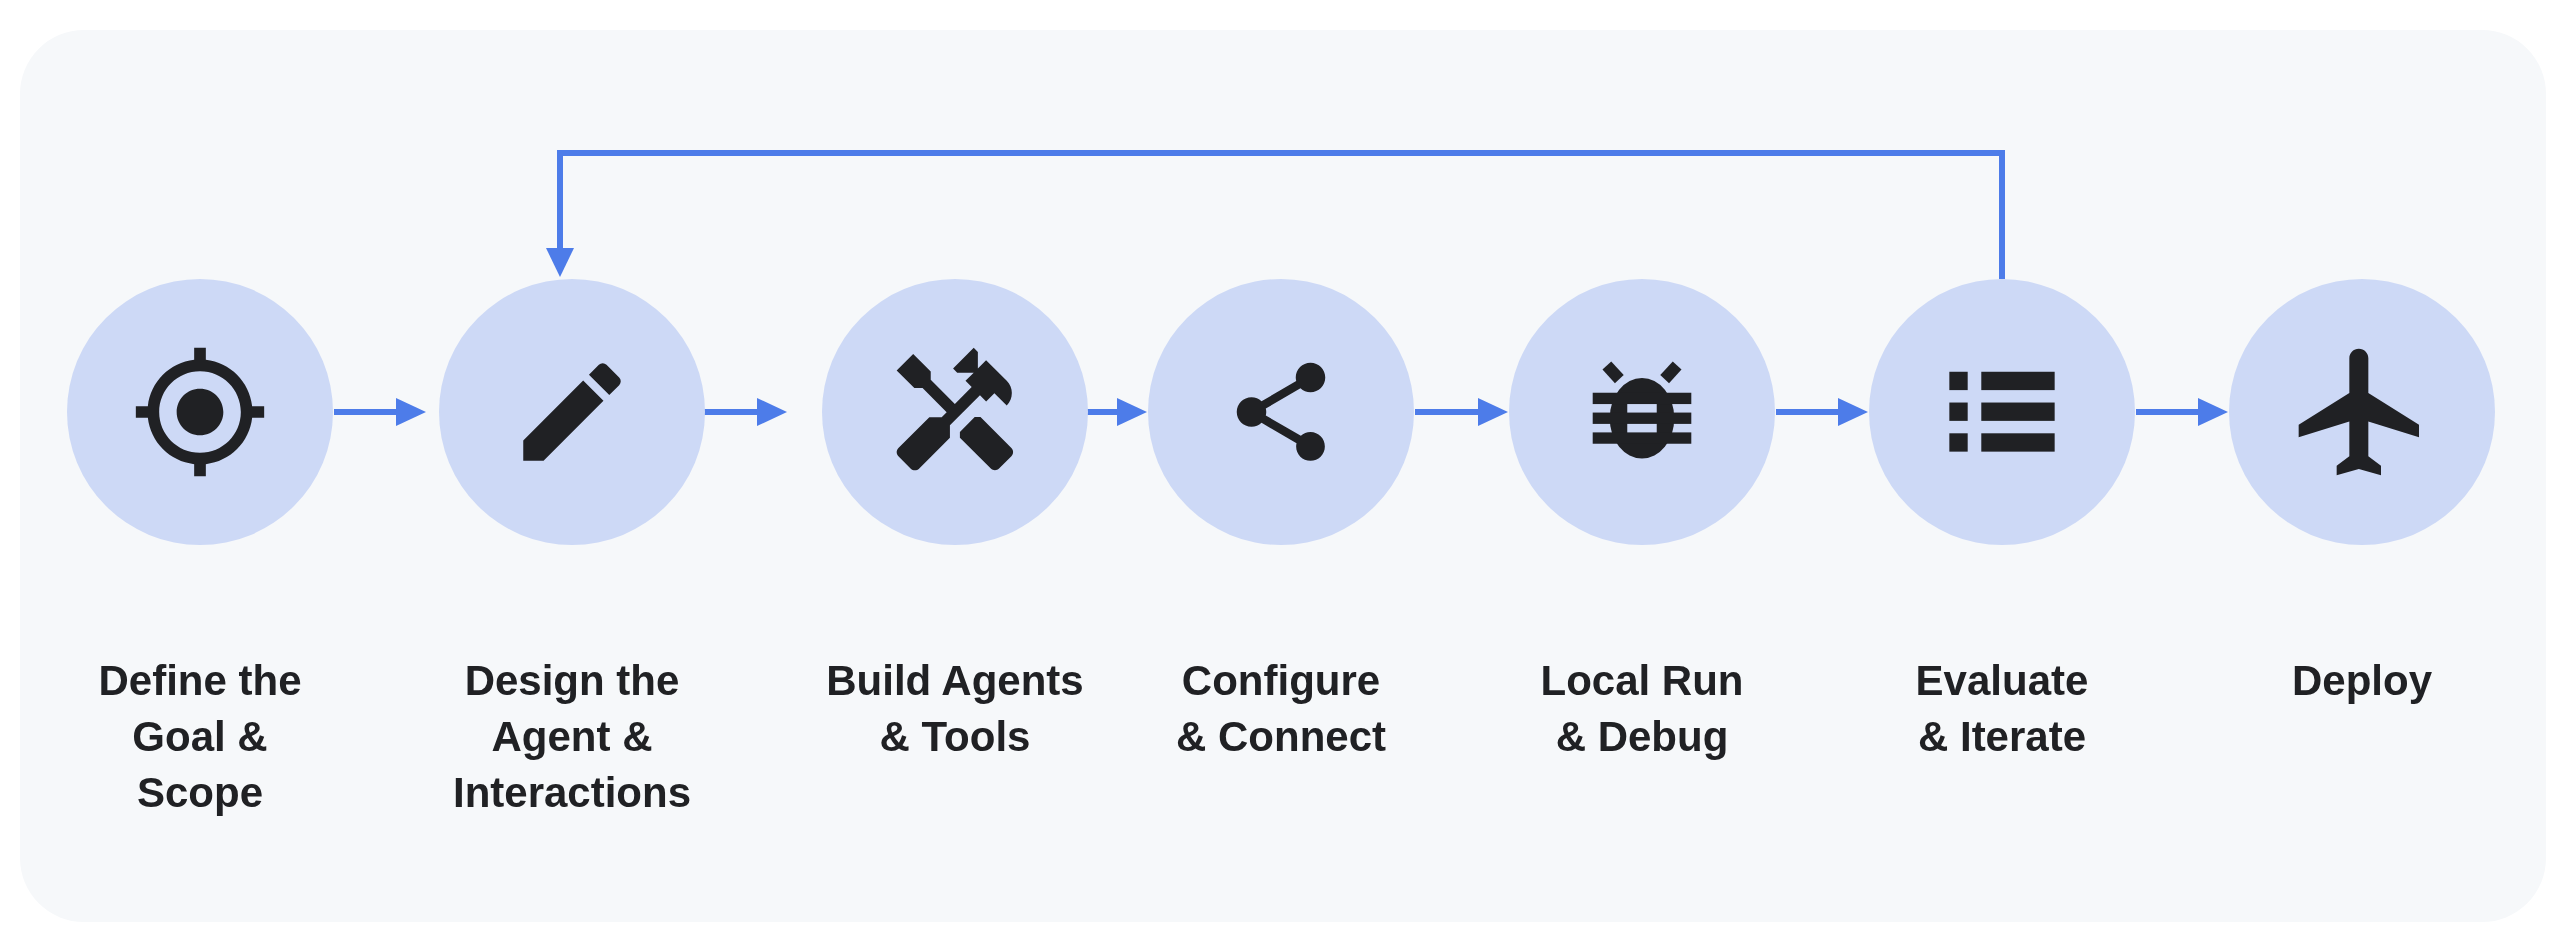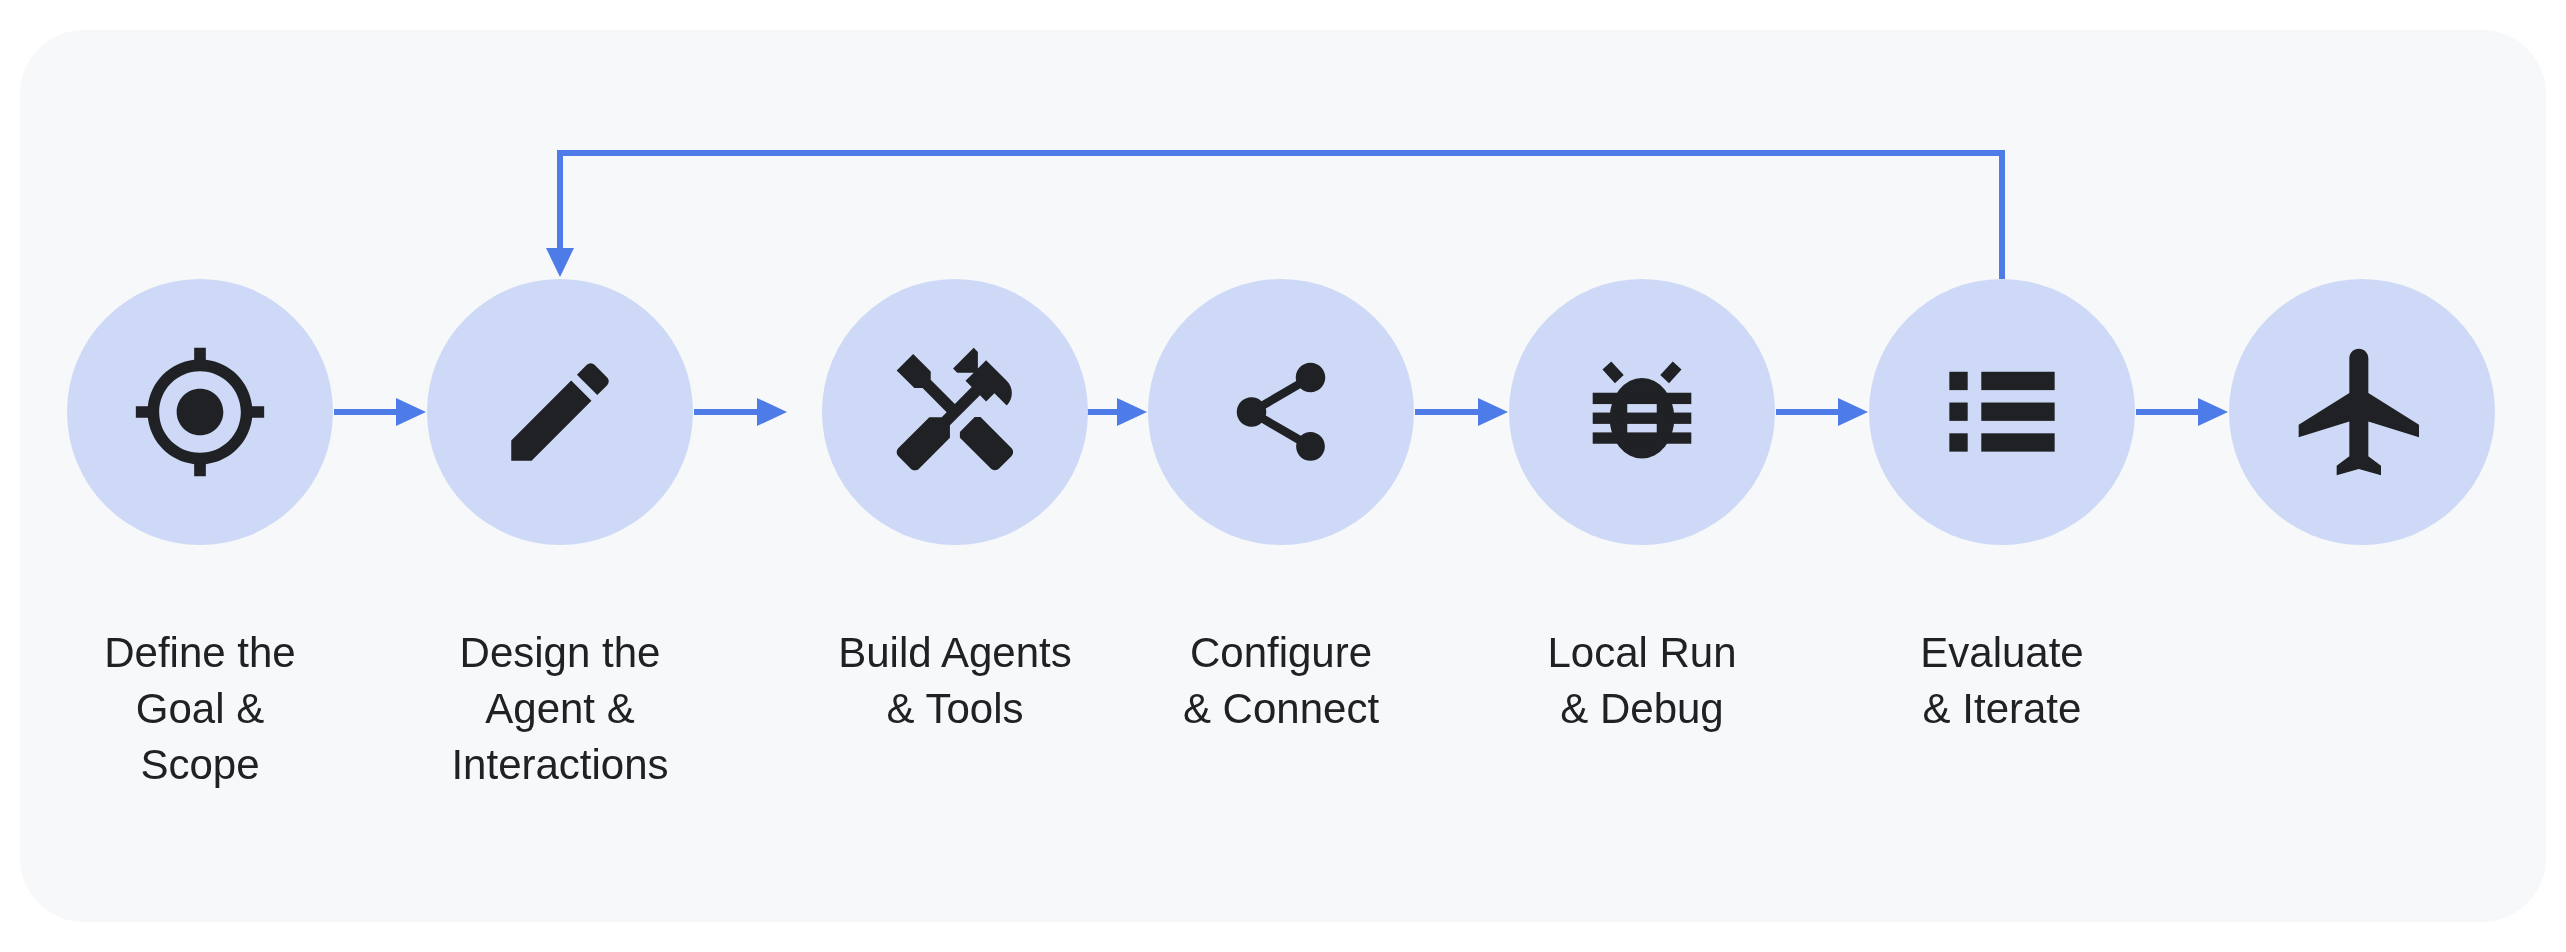--- a/index.html
+++ b/index.html
@@ -54,24 +54,24 @@
     display: flex;
     align-items: center;
     justify-content: center;
   }
   .icon {
     color: var(--icon-color);
     fill: currentColor;
     display: block;
   }
   .label {
-    margin-top: 80px;
+    margin-top: 108px;
     font-size: 42px;
     line-height: 56px;
-    font-weight: 400;
+    font-weight: 700;
     color: var(--text-color);
     white-space: pre-line;
     text-align: center;
   }
 </style>
 </head>
 <body>
 
 <div class="stage">
   <div class="card"></div>
@@ -113,21 +113,21 @@
     <div class="circle">
       <svg class="icon" width="140" height="140" viewBox="0 0 24 24">
         <path d="M12 8c-2.21 0-4 1.79-4 4s1.79 4 4 4 4-1.79 4-4-1.79-4-4-4zm8.94 3c-.46-4.17-3.77-7.48-7.94-7.94V1h-2v2.06C6.83 3.52 3.52 6.83 3.06 11H1v2h2.06c.46 4.17 3.77 7.48 7.94 7.94V23h2v-2.06c4.17-.46 7.48-3.77 7.94-7.94H23v-2h-2.06zM12 19c-3.87 0-7-3.13-7-7s3.13-7 7-7 7 3.13 7 7-3.13 7-7 7z"></path>
       </svg>
     </div>
     <div class="label">Define the
 Goal &amp;
 Scope</div>
   </div>
 
-  <div class="node" style="left:370px">
+  <div class="node" style="left:382px">
     <div class="circle">
       <svg class="icon" width="130" height="130" viewBox="0 0 24 24">
         <path d="M3 17.25V21h3.75L17.81 9.94l-3.75-3.75L3 17.25zM20.71 7.04c.39-.39.39-1.02 0-1.41l-2.34-2.34a.9959.9959 0 0 0-1.41 0l-1.83 1.83 3.75 3.75 1.83-1.83z"></path>
       </svg>
     </div>
     <div class="label">Design the
 Agent &amp;
 Interactions</div>
   </div>
 
@@ -183,14 +183,15 @@
     <div class="label">Evaluate
 &amp; Iterate</div>
   </div>
 
   <div class="node" style="left:2172px">
     <div class="circle">
       <svg class="icon" width="152" height="152" viewBox="0 0 24 24">
         <path d="M21 16v-2l-8-5V3.5c0-.83-.67-1.5-1.5-1.5S10 2.67 10 3.5V9l-8 5v2l8-2.5V19l-2 1.5V22l3.5-1 3.5 1v-1.5L13 19v-5.5l8 2.5z"></path>
       </svg>
     </div>
+    <div class="label">Deploy</div>
   </div>
 </div>
 
 </body></html>

